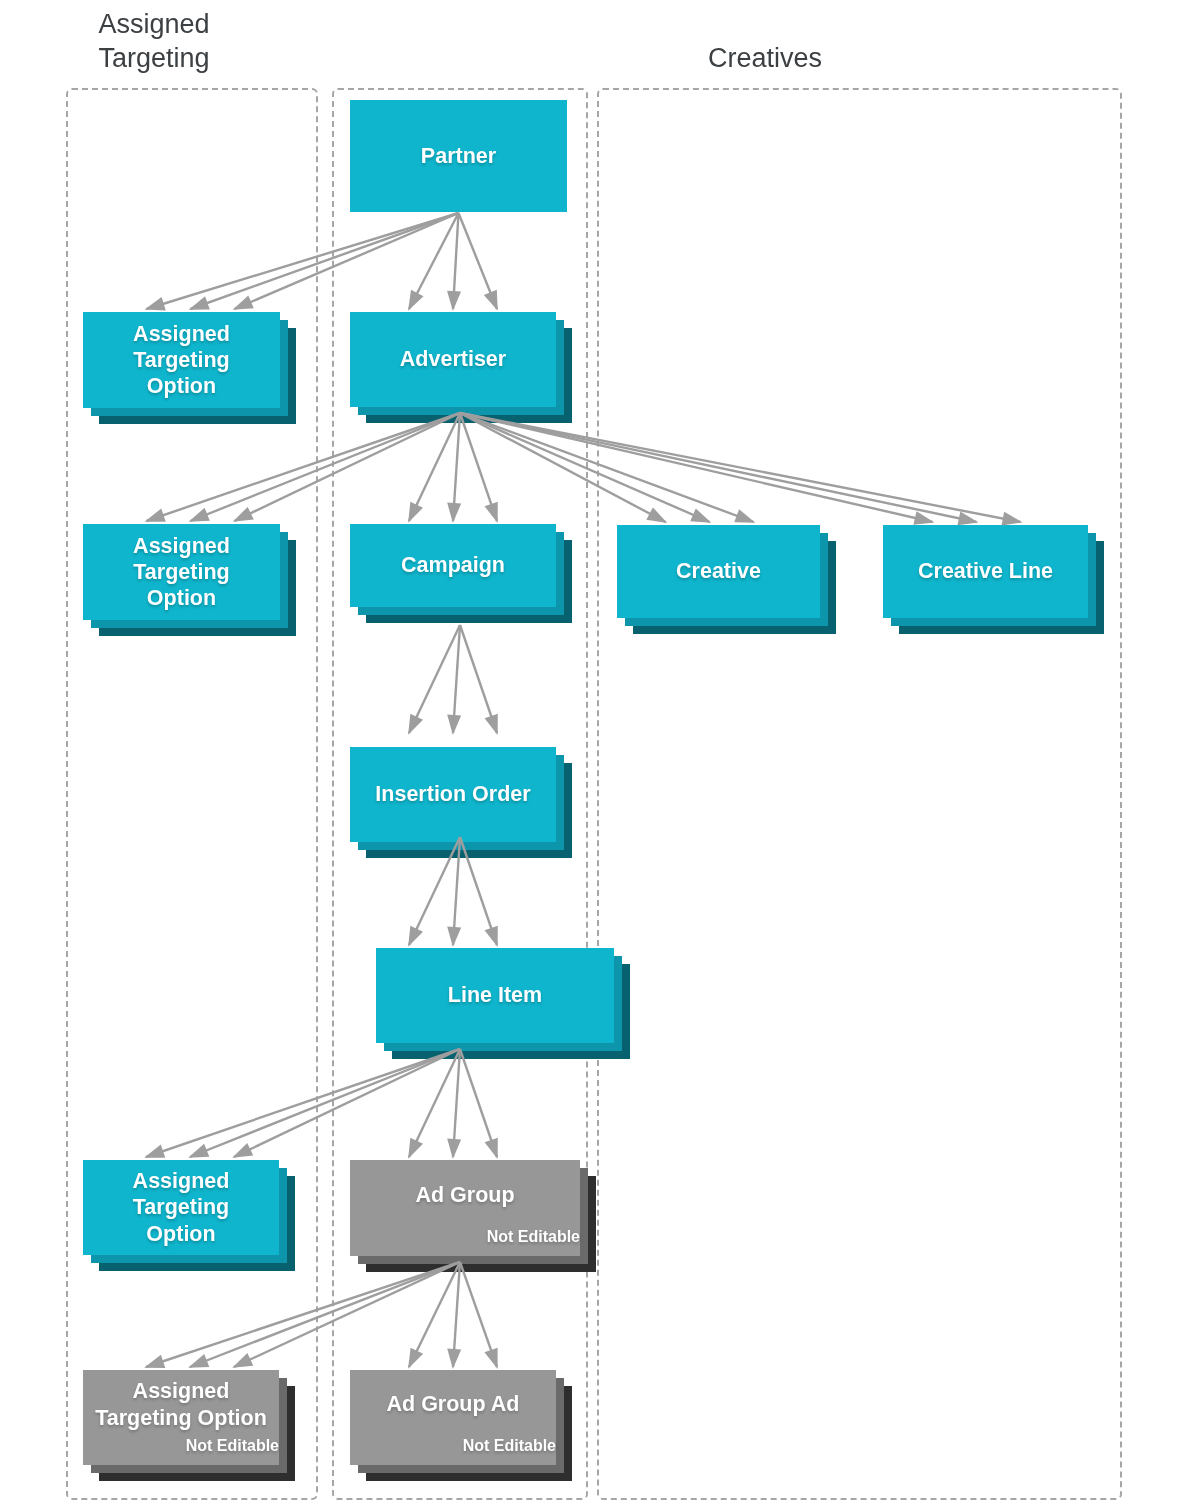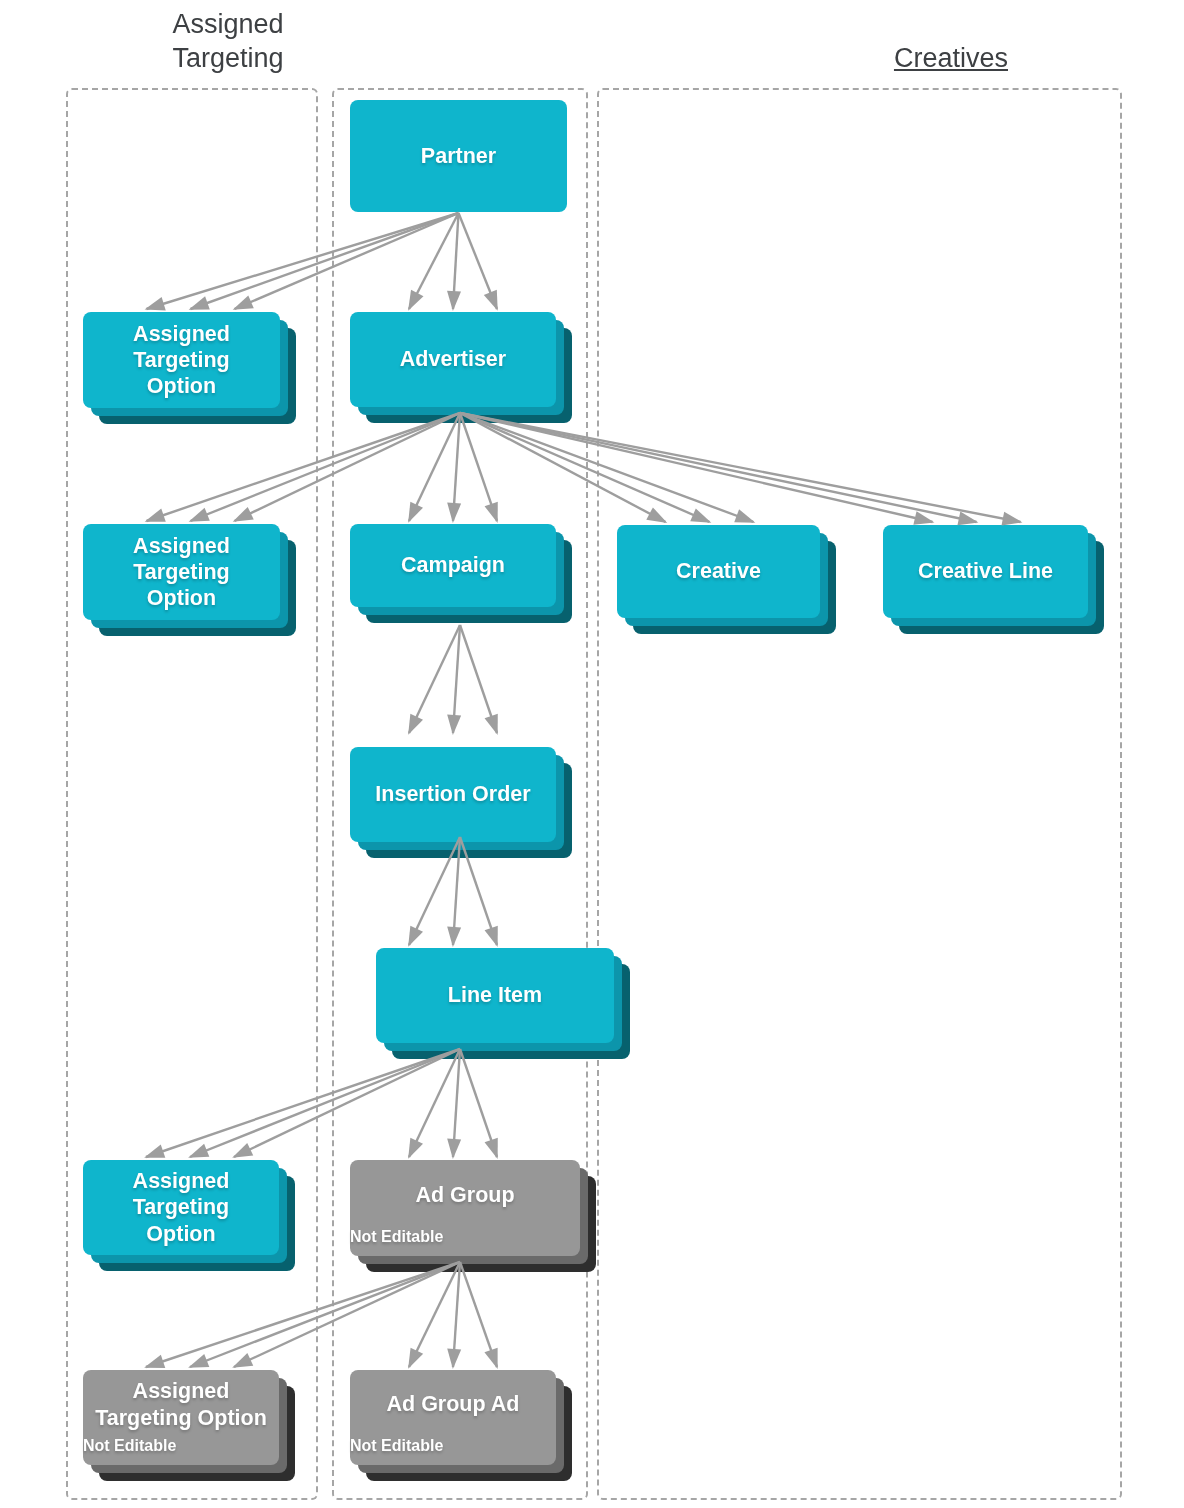--- a/index.html
+++ b/index.html
@@ -7,36 +7,36 @@
   .canvas{position:relative;width:1184px;height:1508px;background:#fff;overflow:hidden;}
 
   
   .column{position:absolute;border:2px dashed var(--dash,#a3a3a3);border-radius:6px;z-index:0;}
   .col-at {left:66px; top:88px; width:248px; height:1408px;}
   .col-ads{left:332px;top:88px; width:252px; height:1408px;}
   .col-cre{left:597px;top:88px; width:521px; height:1408px;}
 
   
   .col-header{position:absolute;color:var(--header,#3d4043);font-size:27px;line-height:1.25;
-              text-align:right;transform:translateX(-50%);z-index:1;}
+              text-align:left;transform:translateX(-50%);z-index:1;}
   .h-at {left:191px;top:8px;width:185px;}
   .h-ads{left:458px;top:42px;width:300px;}
-  .h-cre{left:858px;top:42px;width:300px;text-decoration:underline;}
+  .h-cre{left:858px;top:42px;width:300px;}
 
   
-  .node{position:absolute;border-radius:8px;color:#fff;font-weight:bold;z-index:2;
+  .node{position:absolute;border-radius:0;color:#fff;font-weight:bold;z-index:2;
         display:flex;align-items:center;justify-content:center;box-sizing:border-box;}
   .node.cyan{background:var(--cyan-front);}
   .node.cyan.stacked{box-shadow:8px 8px 0 var(--cyan-mid),16px 16px 0 var(--cyan-back);}
   .node.gray{background:var(--gray-front);}
   .node.gray.stacked{box-shadow:8px 8px 0 var(--gray-mid),16px 16px 0 var(--gray-back);}
   .node .label{font-size:21.5px;line-height:1.22;white-space:pre-line;text-align:center;
                text-shadow:0 2px 3px rgba(0,0,0,0.22);}
   .node.has-sub .label{padding-bottom:26px;}
-  .node .sublabel{position:absolute;bottom:10px;left:0;right:0;text-align:left;
+  .node .sublabel{position:absolute;bottom:10px;left:0;right:0;text-align:right;
                   font-size:16px;text-shadow:0 2px 3px rgba(0,0,0,0.22);}
 
   
   svg.arrows{position:absolute;left:0;top:0;z-index:3;pointer-events:none;}
   svg.arrows line{stroke:var(--arrow,#9e9e9e);stroke-width:2.4;}
 </style>
 </head>
 <body>
 
 <div class="canvas">

